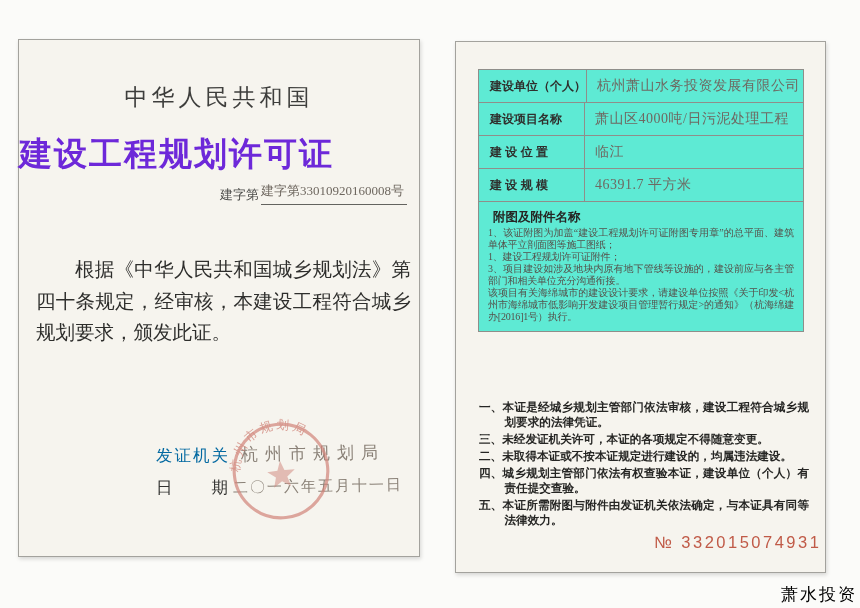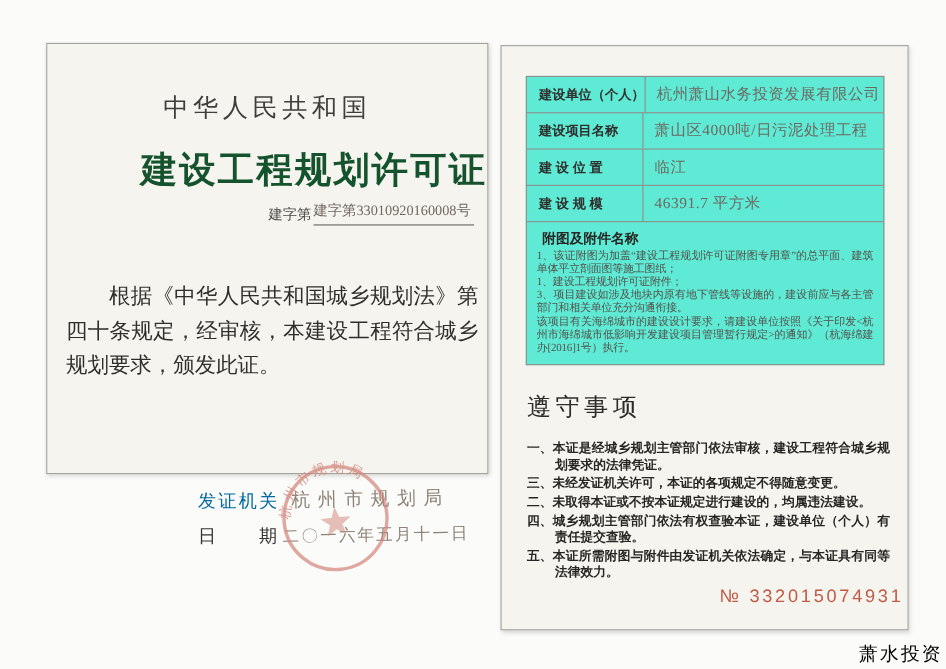--- a/index.html
+++ b/index.html
@@ -1,28 +1,28 @@
 <!DOCTYPE html>
 <html><head>
 <meta charset="utf-8">
 <style>
   html,body{margin:0;padding:0;}
   body{background:#fbfbf9;}
   .stage{position:relative;width:860px;height:608px;background:#fbfbf9;overflow:hidden;
          font-family:"Liberation Serif","DejaVu Serif",serif;}
   .page{position:absolute;background:#f6f4ee;border:1px solid #a3a29d;
         box-shadow:1px 2px 4px rgba(0,0,0,0.15);box-sizing:border-box;}
-  .page-left{left:18px;top:39px;width:402px;height:392px;margin-left:24px;}
+  .page-left{left:18px;top:39px;width:402px;height:518px;}
   .page-right{left:455px;top:41px;width:371px;height:532px;}
 
   
   .country{position:absolute;top:42px;left:0;right:0;text-align:center;
            font-size:23px;letter-spacing:4px;color:#3e3e3c;}
-  .cert-title{position:absolute;top:92px;left:0;right:0;text-align:right;
-              font-size:33px;font-weight:bold;letter-spacing:2px;color:#14532d;
+  .cert-title{position:absolute;top:92px;left:0;right:0;text-align:left;
+              font-size:33px;font-weight:bold;letter-spacing:2px;color:#6d28d9;
               font-family:"Liberation Sans","DejaVu Sans",sans-serif;}
   .serial-row{position:absolute;top:146px;right:12px;font-size:13px;color:#4a4a48;white-space:nowrap;}
   .serial-line{display:inline-block;min-width:146px;border-bottom:1.5px solid #63635f;margin-left:2px;}
   .serial-stamp{display:inline-block;transform:translateY(-4px);color:#6e675f;font-size:13px;text-align:right;}
   .left-body{position:absolute;top:214px;left:17px;right:8px;font-size:19.5px;line-height:1.62;
              color:#2e2e2c;text-indent:2em;text-align:justify;}
   .issuer-label{position:absolute;top:405px;left:137px;font-size:16.5px;letter-spacing:2px;color:#0369a1;}
   .issuer-value{position:absolute;top:402px;left:222px;font-size:17px;letter-spacing:7px;color:#8b8278;
                 transform:rotate(-1deg);}
   .date-label{position:absolute;top:437px;left:137px;width:72px;font-size:16.5px;color:#333331;
@@ -106,21 +106,20 @@
       </div>
       <div class="attach">
         <div class="attach-heading">附图及附件名称</div>
         <p>1、该证附图为加盖“建设工程规划许可证附图专用章”的总平面、建筑单体平立剖面图等施工图纸；</p>
         <p>1、建设工程规划许可证附件；</p>
         <p>3、项目建设如涉及地块内原有地下管线等设施的，建设前应与各主管部门和相关单位充分沟通衔接。</p>
         <p>该项目有关海绵城市的建设设计要求，请建设单位按照《关于印发&lt;杭州市海绵城市低影响开发建设项目管理暂行规定&gt;的通知》（杭海绵建办[2016]1号）执行。</p>
       </div>
     </div>
 
-    <div class="rules-heading">遵守事项</div>
     <ul class="rules">
       <li><span>一、</span><span>本证是经城乡规划主管部门依法审核，建设工程符合城乡规划要求的法律凭证。</span></li>
       <li><span>三、</span><span>未经发证机关许可，本证的各项规定不得随意变更。</span></li>
       <li><span>二、</span><span>未取得本证或不按本证规定进行建设的，均属违法建设。</span></li>
       <li><span>四、</span><span>城乡规划主管部门依法有权查验本证，建设单位（个人）有责任提交查验。</span></li>
       <li><span>五、</span><span>本证所需附图与附件由发证机关依法确定，与本证具有同等法律效力。</span></li>
     </ul>
 
     <div class="cert-no">№ 332015074931</div>
   </div>

